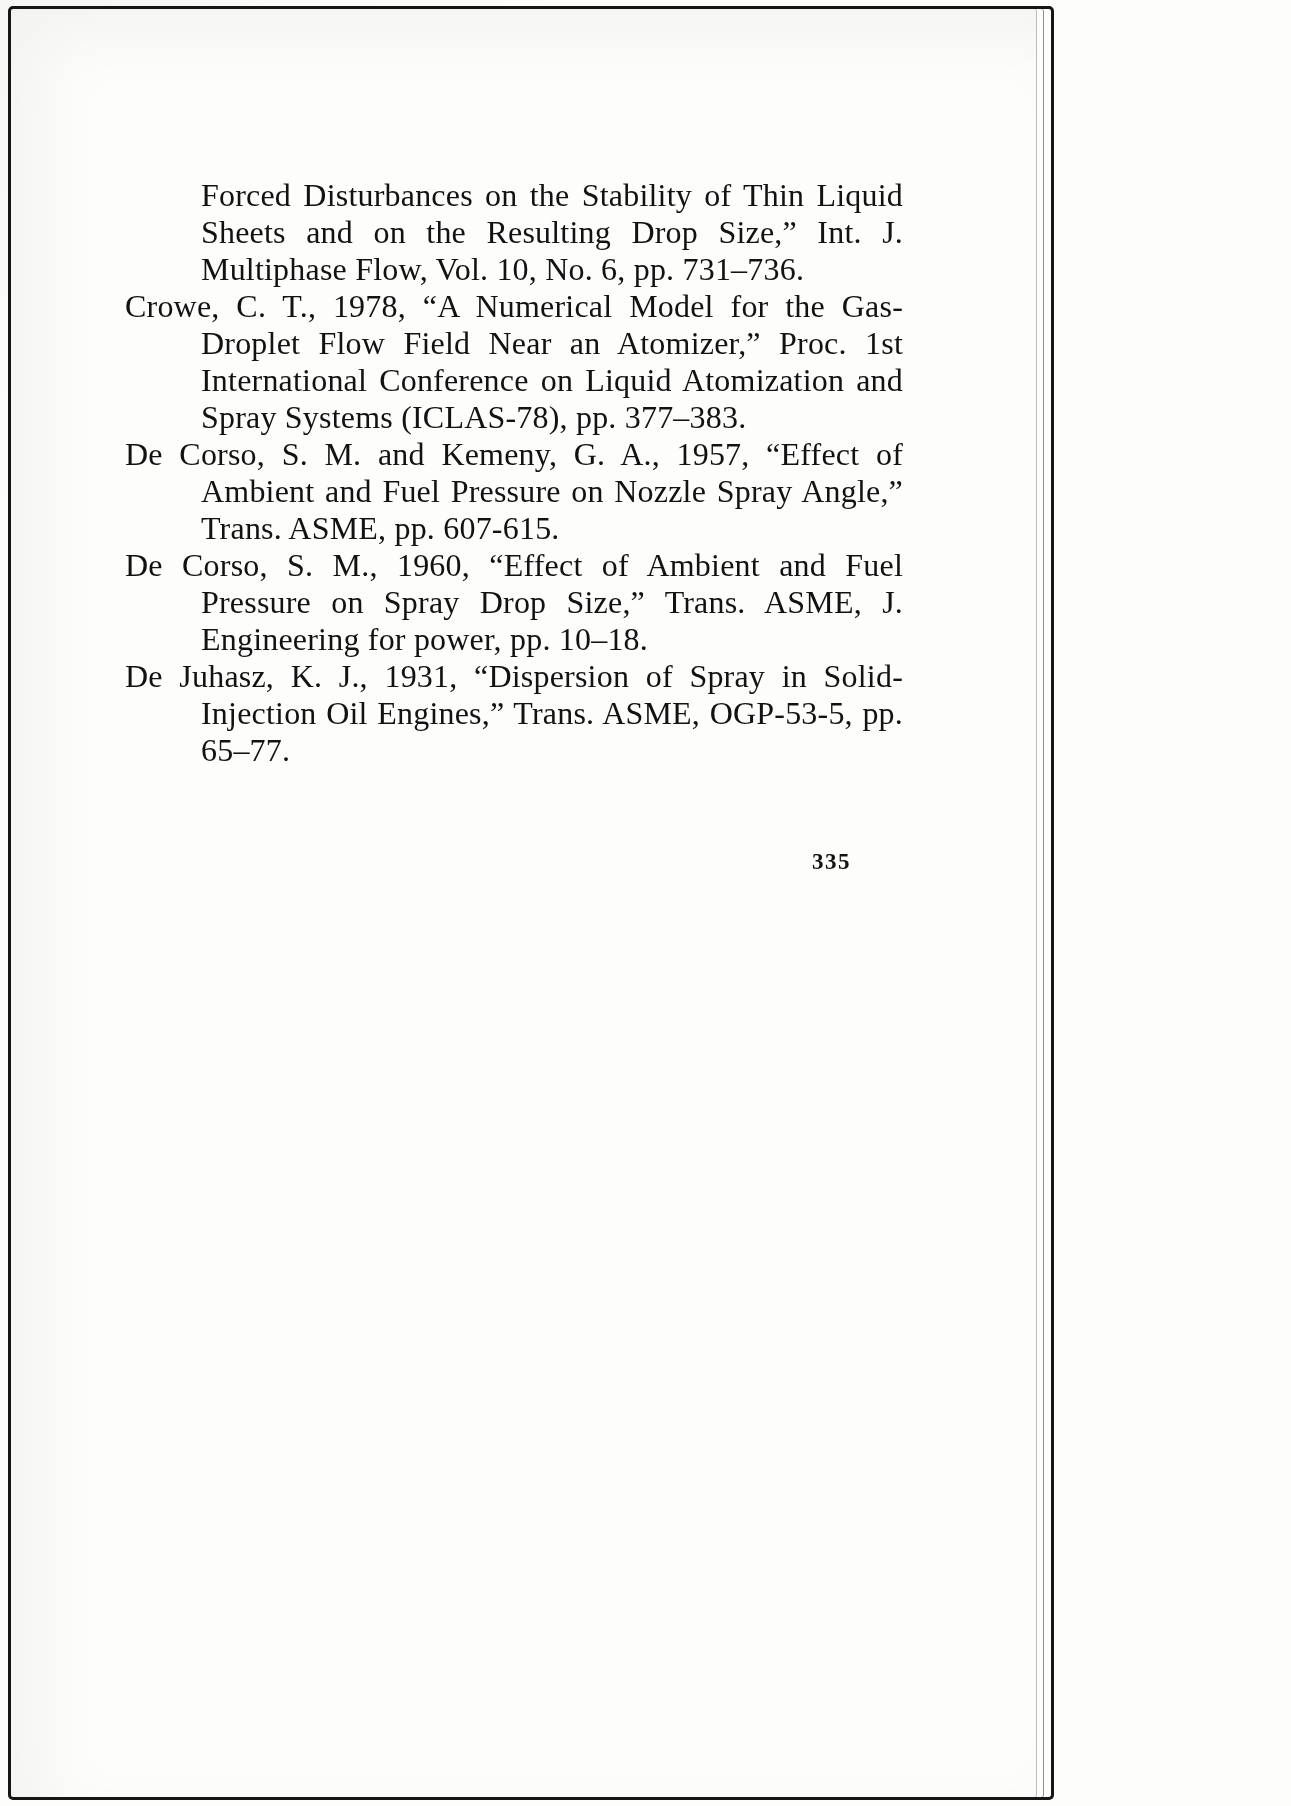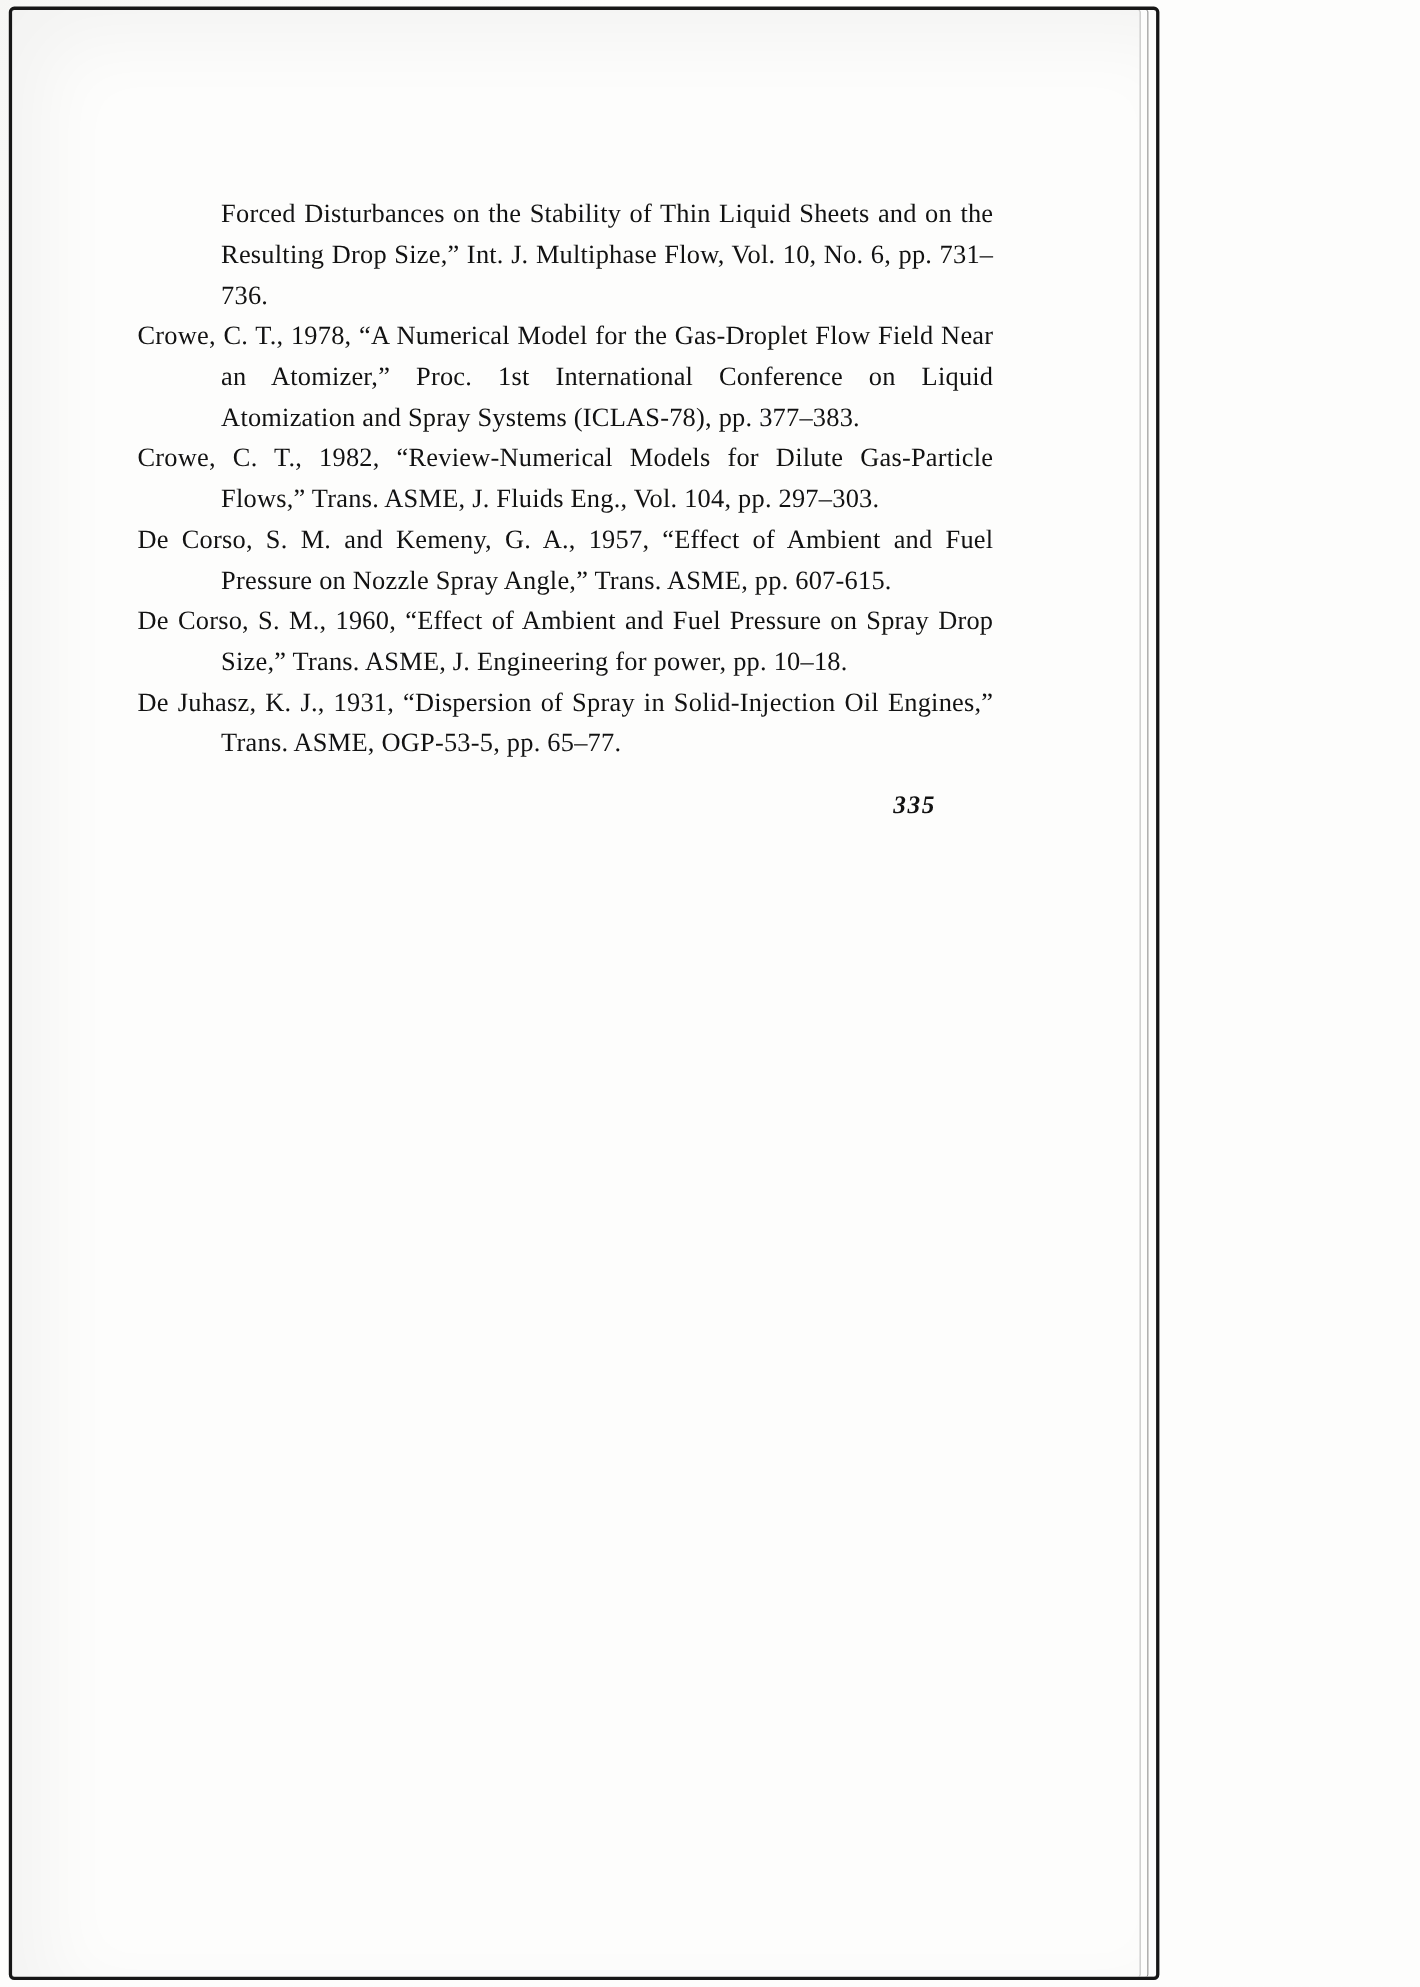--- a/index.html
+++ b/index.html
@@ -41,45 +41,43 @@
     position: absolute;
     left: 114px;
     top: 168px;
     width: 778px;
   }
   .ref {
     margin: 0;
     padding-left: 76px;
     text-indent: -76px;
     text-align: justify;
-    font-size: 24px;
+    font-size: 32px;
     line-height: 37px;
     letter-spacing: 0.2px;
   }
   .ref.continuation {
     text-indent: 0;
   }
   .page-number {
-    margin-top: 24px;
+    margin-top: 80px;
     text-align: right;
     padding-right: 52px;
     font-weight: bold;
     font-size: 23px;
     letter-spacing: 1.5px;
-    font-style: italic;
   }
 </style>
 </head>
 <body>
 
 <div class="canvas">
   <div class="page-frame">
     <div class="content">
       <p class="ref continuation">Forced Disturbances on the Stability of Thin Liquid Sheets and on the Resulting Drop Size,” Int. J. Multiphase Flow, Vol. 10, No. 6, pp. 731–736.</p>
       <p class="ref">Crowe, C. T., 1978, “A Numerical Model for the Gas-Droplet Flow Field Near an Atomizer,” Proc. 1st International Conference on Liquid Atomization and Spray Systems (ICLAS-78), pp. 377–383.</p>
-      <p class="ref">Crowe, C. T., 1982, “Review-Numerical Models for Dilute Gas-Particle Flows,” Trans. ASME, J. Fluids Eng., Vol. 104, pp. 297–303.</p>
       <p class="ref">De Corso, S. M. and Kemeny, G. A., 1957, “Effect of Ambient and Fuel Pressure on Nozzle Spray Angle,” Trans. ASME, pp. 607-615.</p>
       <p class="ref">De Corso, S. M., 1960, “Effect of Ambient and Fuel Pressure on Spray Drop Size,” Trans. ASME, J. Engineering for power, pp. 10–18.</p>
       <p class="ref">De Juhasz, K. J., 1931, “Dispersion of Spray in Solid-Injection Oil Engines,” Trans. ASME, OGP-53-5, pp. 65–77.</p>
       <div class="page-number">335</div>
     </div>
   </div>
 </div>
 
 </body></html>

